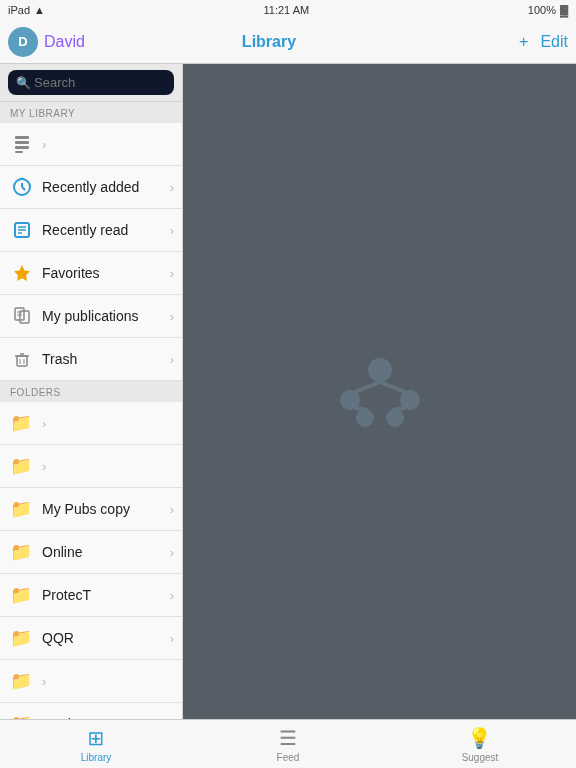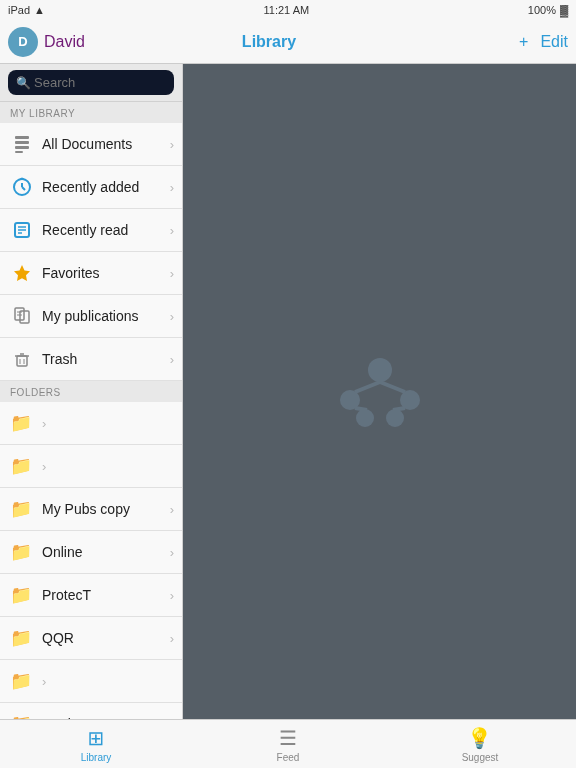--- a/index.html
+++ b/index.html
@@ -37,21 +37,21 @@
     }
     .nav-bar .nav-avatar {
       width: 30px; height: 30px;
       border-radius: 50%;
       background: #5a9fbf;
       display: flex; align-items: center; justify-content: center;
       color: white; font-size: 13px; font-weight: bold;
       margin-right: 6px;
     }
     .nav-bar .nav-user {
-      color: #701a75;
+      color: #8b5cf6;
       font-size: 16px;
       margin-right: 4px;
     }
     .nav-bar .nav-library {
       color: #2e9bd6;
       font-size: 16px;
       font-weight: 600;
       flex: 1;
       text-align: center;
       margin-left: -70px;
@@ -216,21 +216,20 @@
 
     <div class="sidebar-item">
       <div class="item-icon">
         <svg width="20" height="20" viewBox="0 0 20 20">
             <rect x="3" y="2" width="14" height="3" rx="1" fill="#888"></rect>
             <rect x="3" y="7" width="14" height="3" rx="1" fill="#888"></rect>
             <rect x="3" y="12" width="14" height="3" rx="1" fill="#888"></rect>
             <rect x="3" y="17" width="8" height="2" rx="1" fill="#888"></rect>
           </svg>
       </div>
-      <span class="item-label">All Documents</span>
       <span class="chevron">›</span>
     </div>
 
     <div class="sidebar-item">
       <div class="item-icon">
         <svg width="20" height="20" viewBox="0 0 20 20">
             <circle cx="10" cy="10" r="8" fill="none" stroke="#2e9bd6" stroke-width="2"></circle>
             <line x1="10" y1="6" x2="10" y2="10" stroke="#2e9bd6" stroke-width="2"></line>
             <line x1="10" y1="10" x2="13" y2="13" stroke="#2e9bd6" stroke-width="2"></line>
             <line x1="7" y1="3" x2="10" y2="1" stroke="#2e9bd6" stroke-width="1.5"></line>

